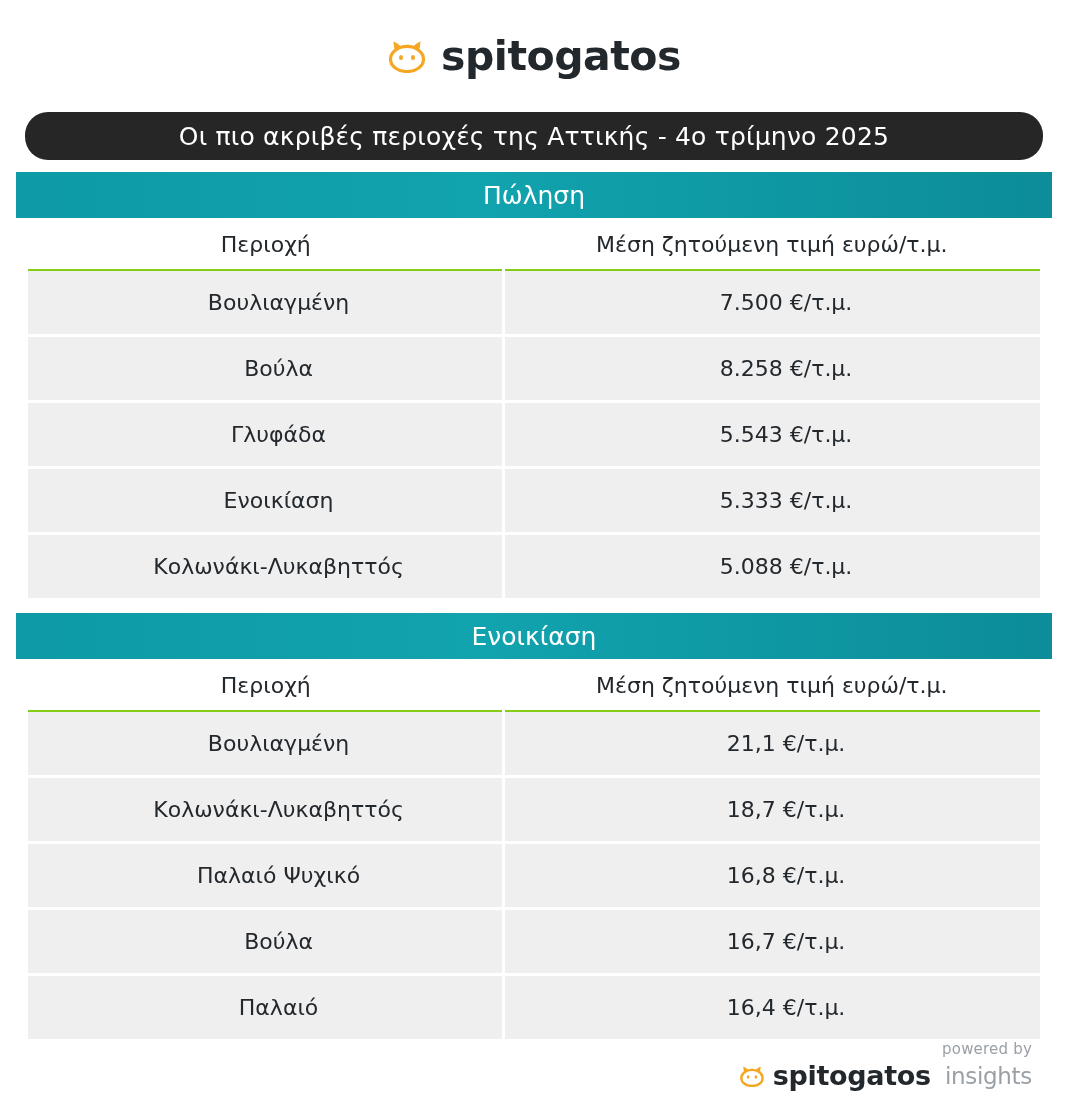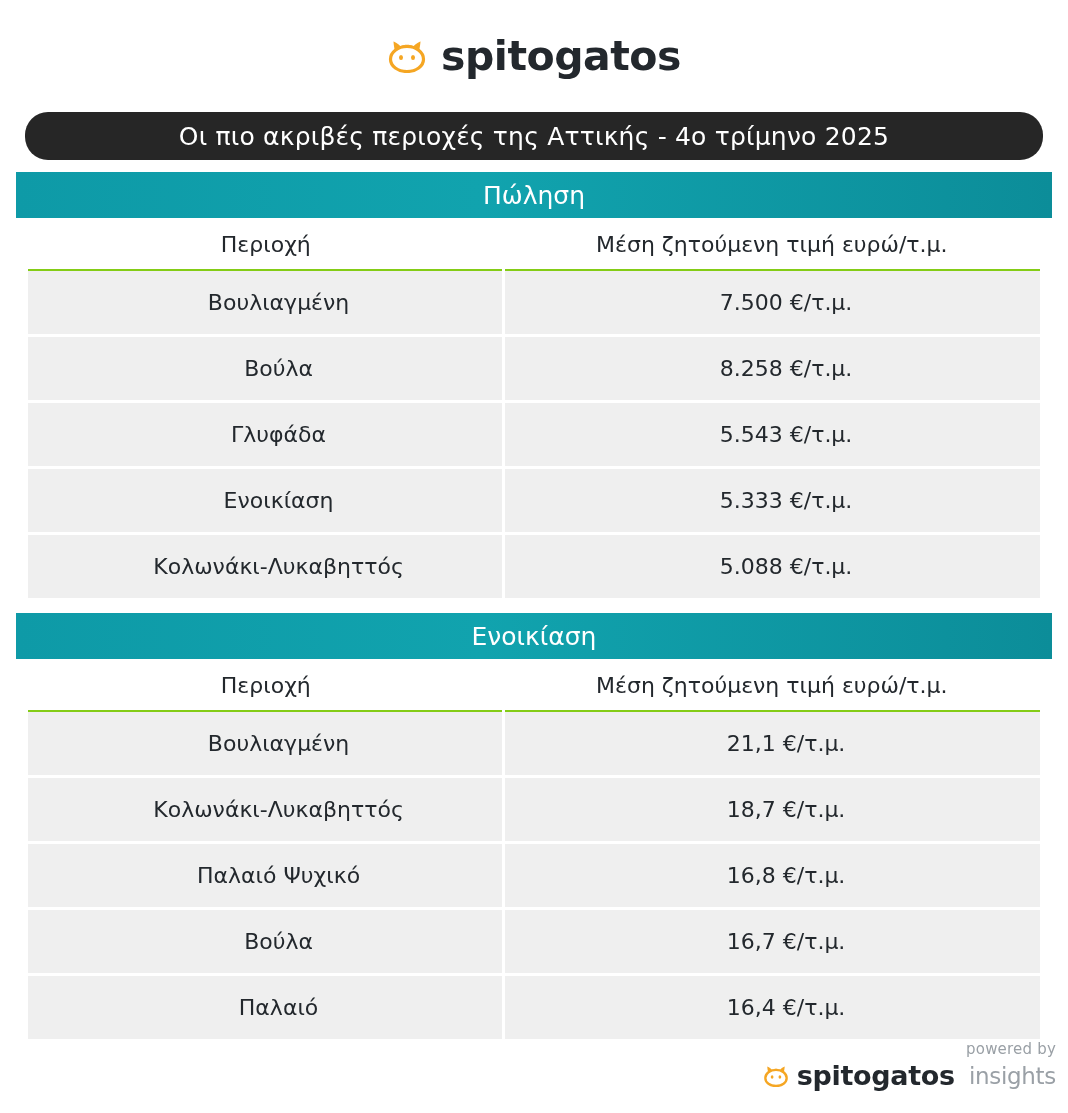--- a/index.html
+++ b/index.html
@@ -106,21 +106,21 @@
     border-bottom: 3px solid #ffffff;
     padding-left: 28px;
   }
   table.price-table td.area {
     border-right: 3px solid #ffffff;
   }
 
   
   .footer {
     position: absolute;
-    right: 12px;
+    right: 36px;
     bottom: 22px;
     display: flex;
     flex-direction: column;
     align-items: flex-end;
   }
   .powered-by {
     font-size: 15px;
     color: #9aa0a6;
     margin-bottom: 2px;
     letter-spacing: 0.2px;

